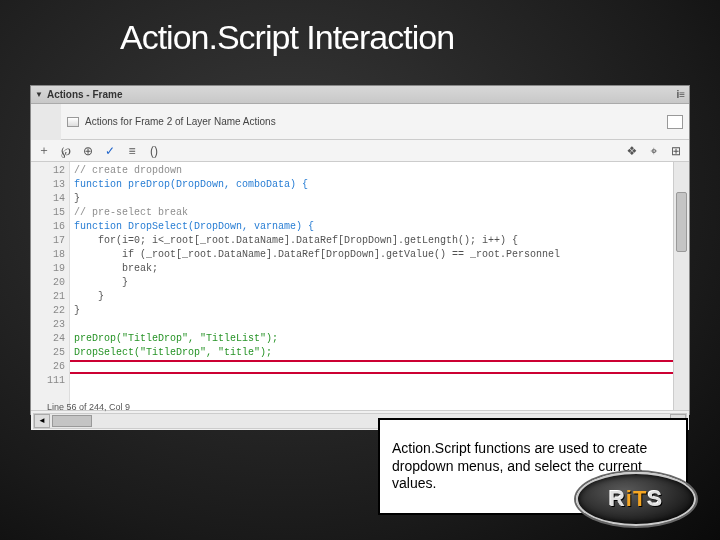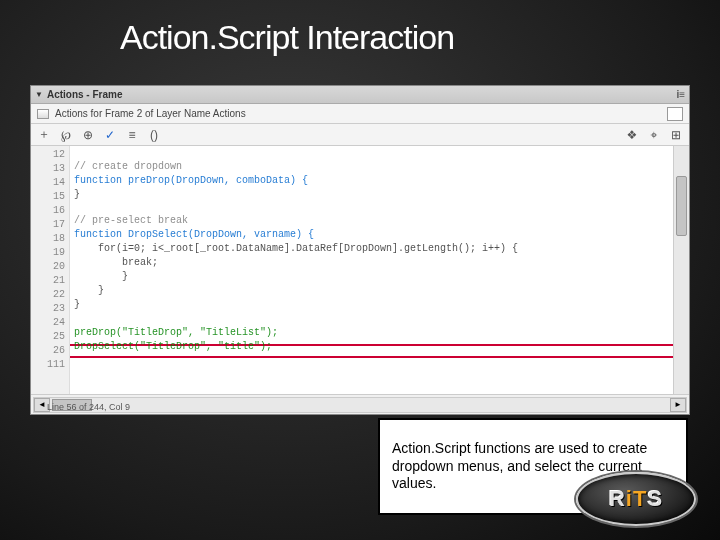--- a/index.html
+++ b/index.html
@@ -38,28 +38,29 @@
     align-items: center;
     padding: 0 4px;
     font-size: 10px;
     font-weight: bold;
     color: #333;
   }
   .panel-titlebar .arrow { margin-right: 4px; font-size: 8px; }
   .panel-titlebar .spacer { flex: 1; }
   .panel-titlebar .menu-icon { font-size: 10px; color: #555; }
   .path-bar {
-    height: 20px;
+    height: 36px;
     background: #f4f4f4;
     border-bottom: 1px solid #ccc;
     display: flex;
     align-items: center;
     padding: 0 6px;
     font-size: 10px;
     color: #444;
+    margin-left: 30px;
   }
   .path-bar .stack-icon { width: 12px; height: 10px; background: linear-gradient(#fff,#ddd); border:1px solid #999; margin-right: 6px; }
   .path-bar .spacer { flex: 1; }
   .path-bar .dd { width: 16px; height: 14px; background:#fff; border:1px solid #999; }
   .toolbar {
     height: 22px;
     background: #f4f4f4;
     border-bottom: 1px solid #ccc;
     display: flex;
     align-items: center;
@@ -88,21 +89,21 @@
   .gutter div { height: 14px; }
   .code-lines {
     flex: 1;
     line-height: 14px;
     padding-top: 2px;
     padding-left: 4px;
     position: relative;
     overflow: hidden;
   }
   .code-lines .line { height: 14px; color: #333; white-space: pre; filter: blur(0.6px); opacity: 0.85; }
-  .code-lines .comment { color: #7a7a7a; margin-top: 12px; }
+  .code-lines .comment { color: #7a7a7a; }
   .code-lines .kw { color: #0066cc; }
   .code-lines .str { color: #008000; }
   .highlight-line {
     position: absolute;
     left: 0; right: 0;
     height: 14px;
     border-top: 2px solid #cc0033;
     border-bottom: 2px solid #cc0033;
     pointer-events: none;
   }
@@ -225,20 +226,21 @@
         <div>111</div>
       </div>
     <div class="code-lines" id="codelines">
       <div class="highlight-line hl1"></div>
     <div class="line comment">// create dropdown</div>
         <div class="line kw">function preDrop(DropDown, comboData) {</div>
         <div class="line ">}</div>
         <div class="line comment">// pre-select break</div>
         <div class="line kw">function DropSelect(DropDown, varname) {</div>
         <div class="line ">    for(i=0; i&lt;_root[_root.DataName].DataRef[DropDown].getLength(); i++) {</div>
+        <div class="line ">        if (_root[_root.DataName].DataRef[DropDown].getValue() == _root.Personnel</div>
         <div class="line ">        break;</div>
         <div class="line ">        }</div>
         <div class="line ">    }</div>
         <div class="line ">}</div>
         <div class="line "></div>
         <div class="line str">preDrop("TitleDrop", "TitleList");</div>
         <div class="line str">DropSelect("TitleDrop", "title");</div>
       </div>
     <div class="scrollbar-v">
       <div class="thumb"></div>

